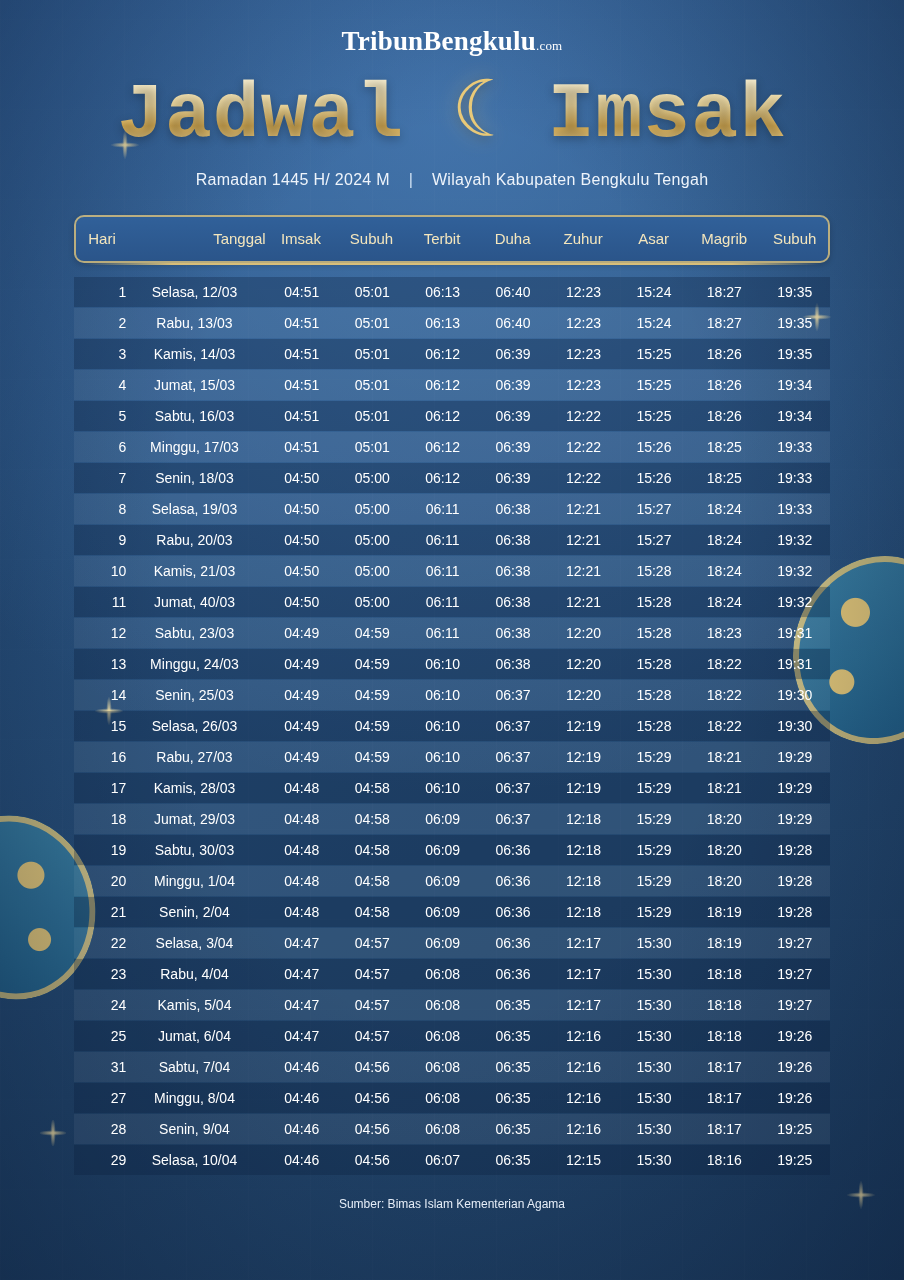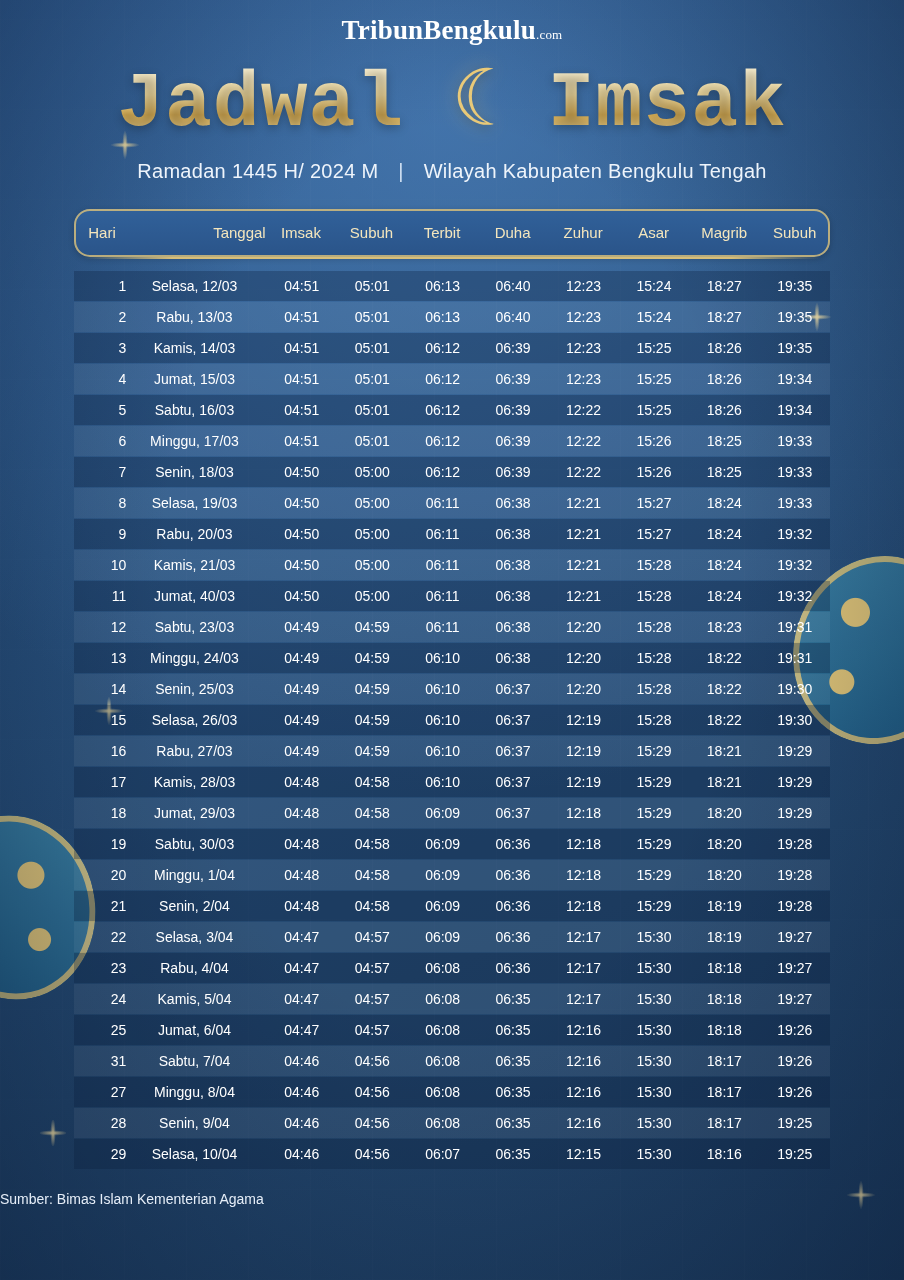--- a/index.html
+++ b/index.html
@@ -76,21 +76,21 @@
   .sp1 { left: 88px; top: 690px; }
   .sp2 { left: 836px; top: 1170px; width: 50px; height: 50px;}
   .sp3 { left: 110px; top: 130px; width: 30px; height: 30px;}
   .sp4 { left: 800px; top: 300px; width: 34px; height: 34px;}
   .sp5 { left: 40px; top: 1120px; width: 26px; height: 26px;}
 
   .content { position: relative; z-index: 5; }
 
   .brand {
     text-align: center;
-    padding-top: 15px;
+    padding-top: 26px;
     color: #ffffff;
     font-family: "Liberation Serif", serif;
     font-weight: bold;
     font-size: 27px;
     letter-spacing: 0.2px;
   }
   .brand .dotcom { font-size: 13px; font-weight: normal; }
 
   .title {
     text-align: center;
@@ -110,33 +110,33 @@
     display: inline-block;
     color: #e9c978;
     -webkit-text-fill-color: #e9c978;
     filter: drop-shadow(0 0 10px rgba(233,201,120,0.45));
   }
 
   .subtitle {
     text-align: center;
     margin-top: 14px;
     color: #eef4fb;
-    font-size: 20px;
+    font-size: 16px;
     letter-spacing: 0.3px;
   }
   .subtitle .sep { color: #cfe0f2; margin: 0 14px; }
 
   .table-wrap {
     margin: 26px 74px 0 74px;
   }
   .head-row {
     display: flex;
     align-items: center;
     height: 48px;
-    border-radius: 16px;
+    border-radius: 10px;
     background: linear-gradient(180deg, #31619a 0%, #2a5489 100%);
     box-shadow: inset 0 0 0 2px rgba(233,201,120,0.75), 0 2px 6px rgba(0,0,0,0.2);
     color: #f4e6bd;
     font-size: 15px;
   }
   .head-line {
     height: 2px;
     background: linear-gradient(90deg, rgba(233,201,120,0) 0%, rgba(233,201,120,0.9) 12%, rgba(233,201,120,0.9) 88%, rgba(233,201,120,0) 100%);
     margin: 0 10px 6px 10px;
   }
@@ -153,24 +153,24 @@
   .row.even { background: rgba(10,30,60,0.30); }
 
   .c-no     { width: 62px;  text-align: right; padding-right: 4px; }
   .c-date   { width: 150px; text-align: center; padding-right: 8px; }
   .c-time   { width: 78px;  text-align: center; }
 
   .head-row .c-no   { width: 62px;  text-align: center; padding-right: 0; }
   .head-row .c-date { width: 150px; text-align: right; padding-right: 0; }
 
   .source {
-    text-align: left;
+    text-align: center;
     margin-top: 22px;
     color: #e6eef8;
-    font-size: 14px;
+    font-size: 12px;
   }
 </style>
 </head>
 <body>
 
 <div class="poster">
   <div class="pattern"></div>
 
   <div class="orn orn-right"></div>
   <div class="orn orn-left"></div>

